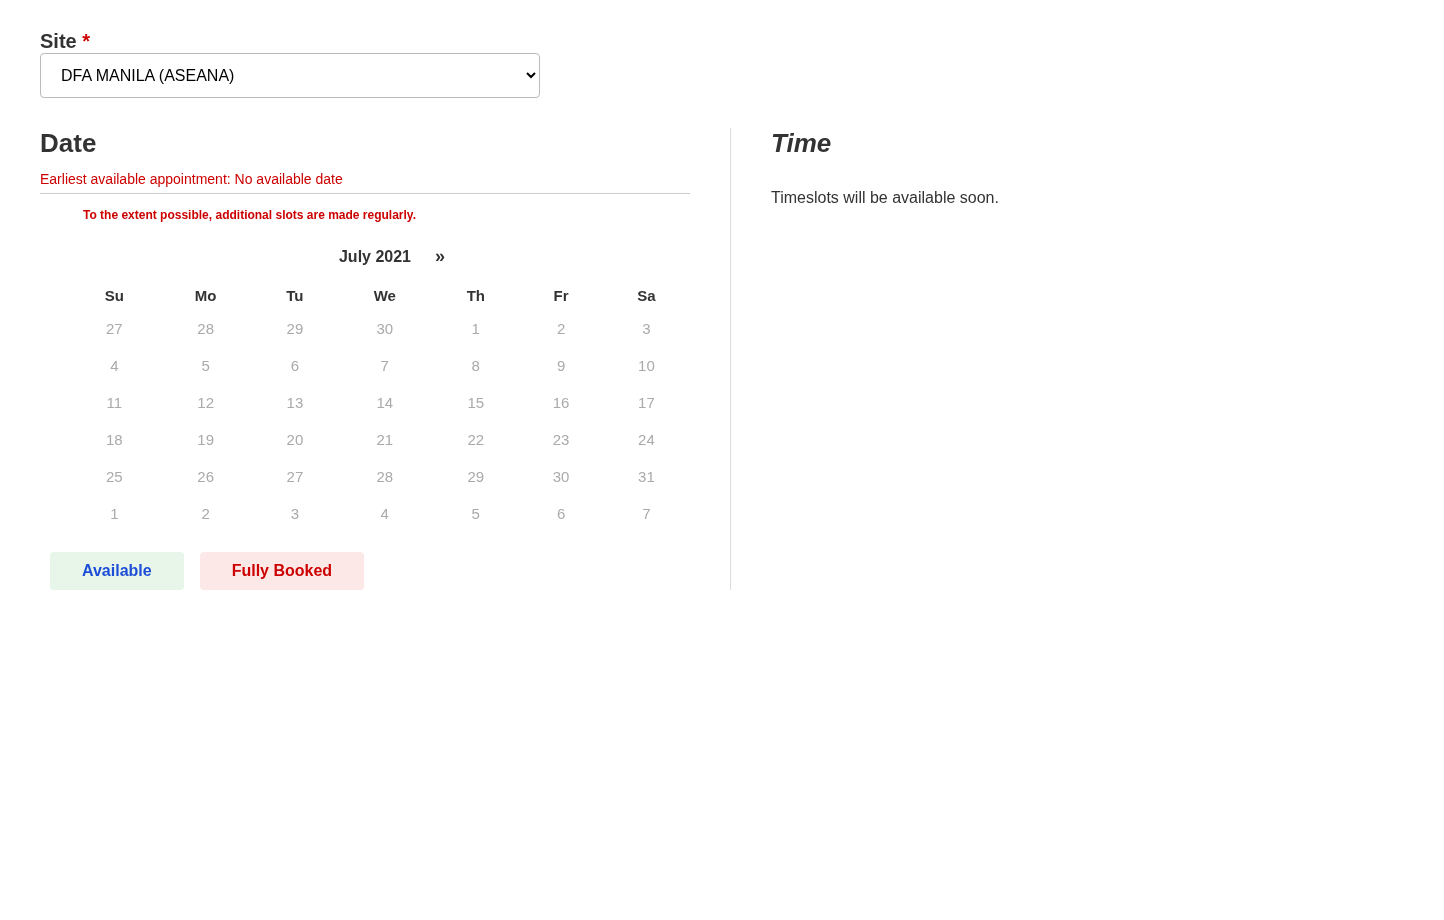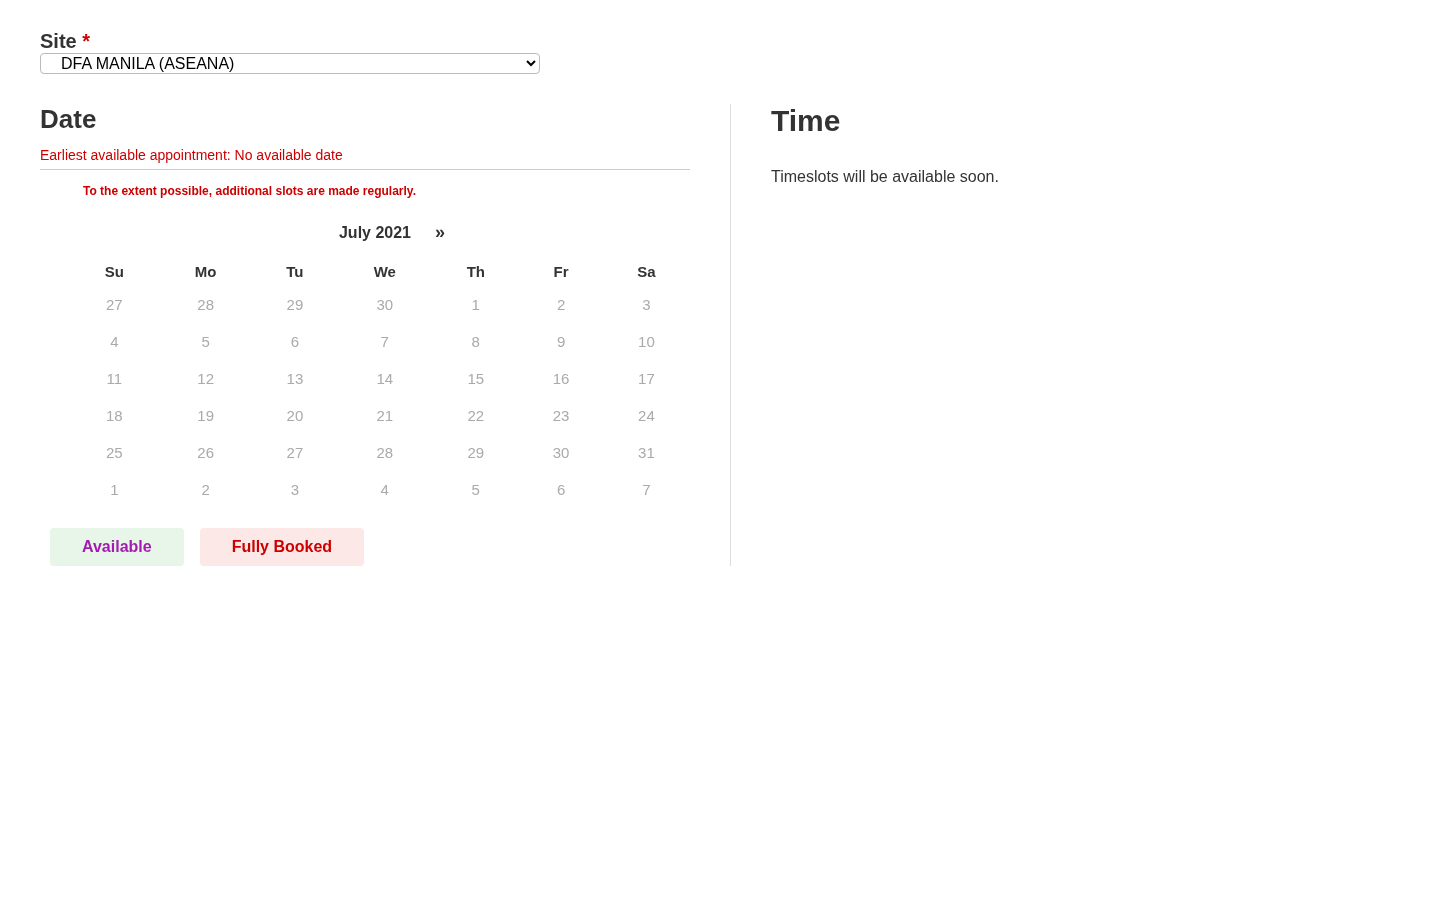--- a/index.html
+++ b/index.html
@@ -11,21 +11,21 @@
     }
     .site-section { margin-bottom: 30px; }
     .site-label {
       font-size: 20px;
       font-weight: 600;
       margin-bottom: 0;
     }
     .site-label span.required { color: #c00; }
     .site-select {
       width: 500px;
-      padding: 0 16px;
+      padding: 12px 16px;
       font-size: 16px;
       border: 1px solid #bbb;
       border-radius: 4px;
       background: #fff;
       appearance: auto;
       cursor: pointer;
     }
     .main-content {
       display: flex;
       gap: 0;
@@ -111,32 +111,33 @@
       margin-left: 10px;
     }
     .legend-item {
       padding: 10px 32px;
       border-radius: 4px;
       font-size: 16px;
       font-weight: 700;
     }
     .legend-available {
       background: #e8f5e9;
-      color: #a21caf;
+      color: #1d4ed8;
       text-align: center;
     }
     .legend-fully-booked {
       background: #fce8e6;
       color: #c00;
       text-align: right;
     }
     .time-section-title {
-      font-size: 30px;
+      font-size: 26px;
       font-weight: 700;
       margin-bottom: 12px;
+      font-style: italic;
     }
     .timeslots-message {
       font-size: 16px;
       color: #333;
       margin-top: 30px;
     }
   </style>
 </head>
 <body>
 

